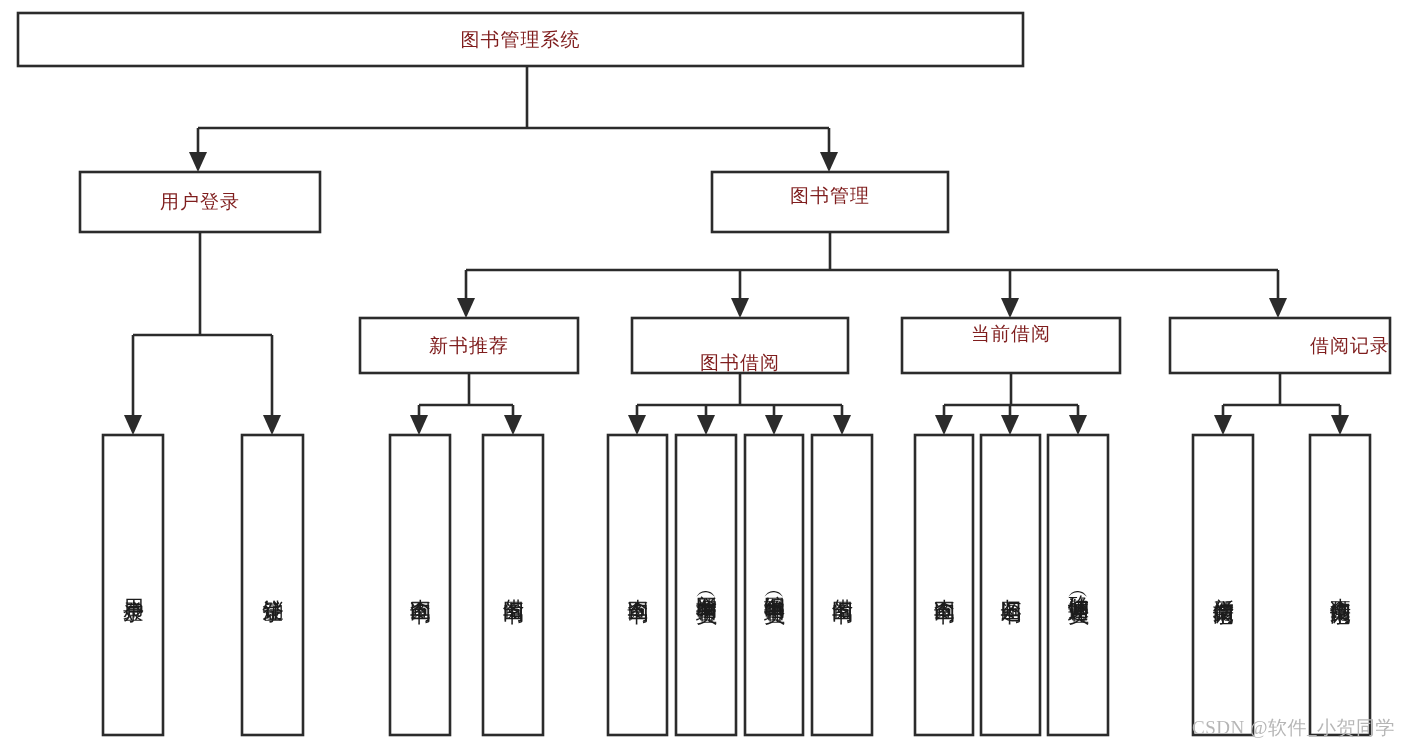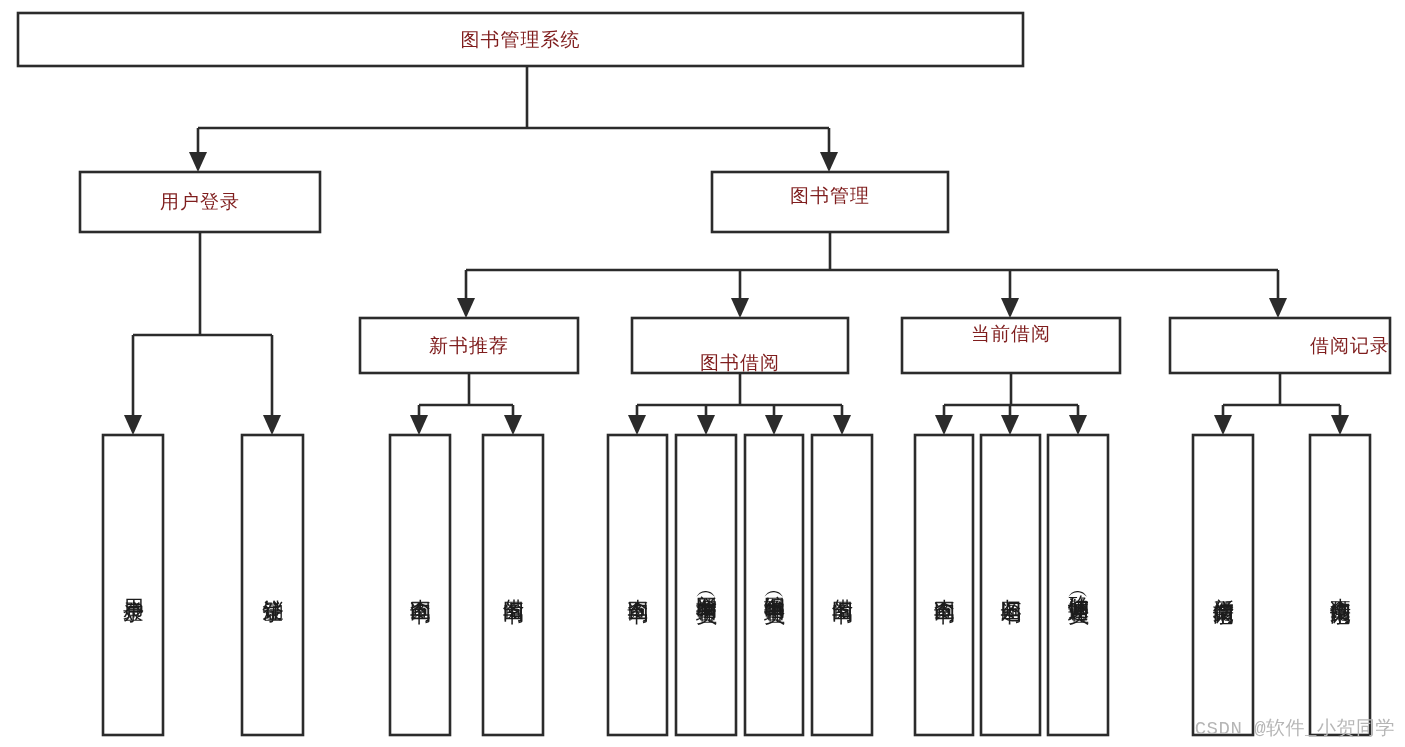--- a/index.html
+++ b/index.html
@@ -70,21 +70,21 @@
     font-family: Liberation Sans, sans-serif;
     font-size: 19px;
     color: #7f1d1d;
     letter-spacing: 1px;
     white-space: nowrap;
   }
   #watermark {
     position: absolute;
     right: 10px;
     bottom: 6px;
-    font-family: Liberation Mono, monospace;
+    font-family: Liberation Serif, serif;
     font-size: 19px;
     color: #b6b6b6;
     letter-spacing: 0.5px;
     white-space: nowrap;
   }
 </style>
 </head>
 <body>
 
 <div id="diagram-root">

